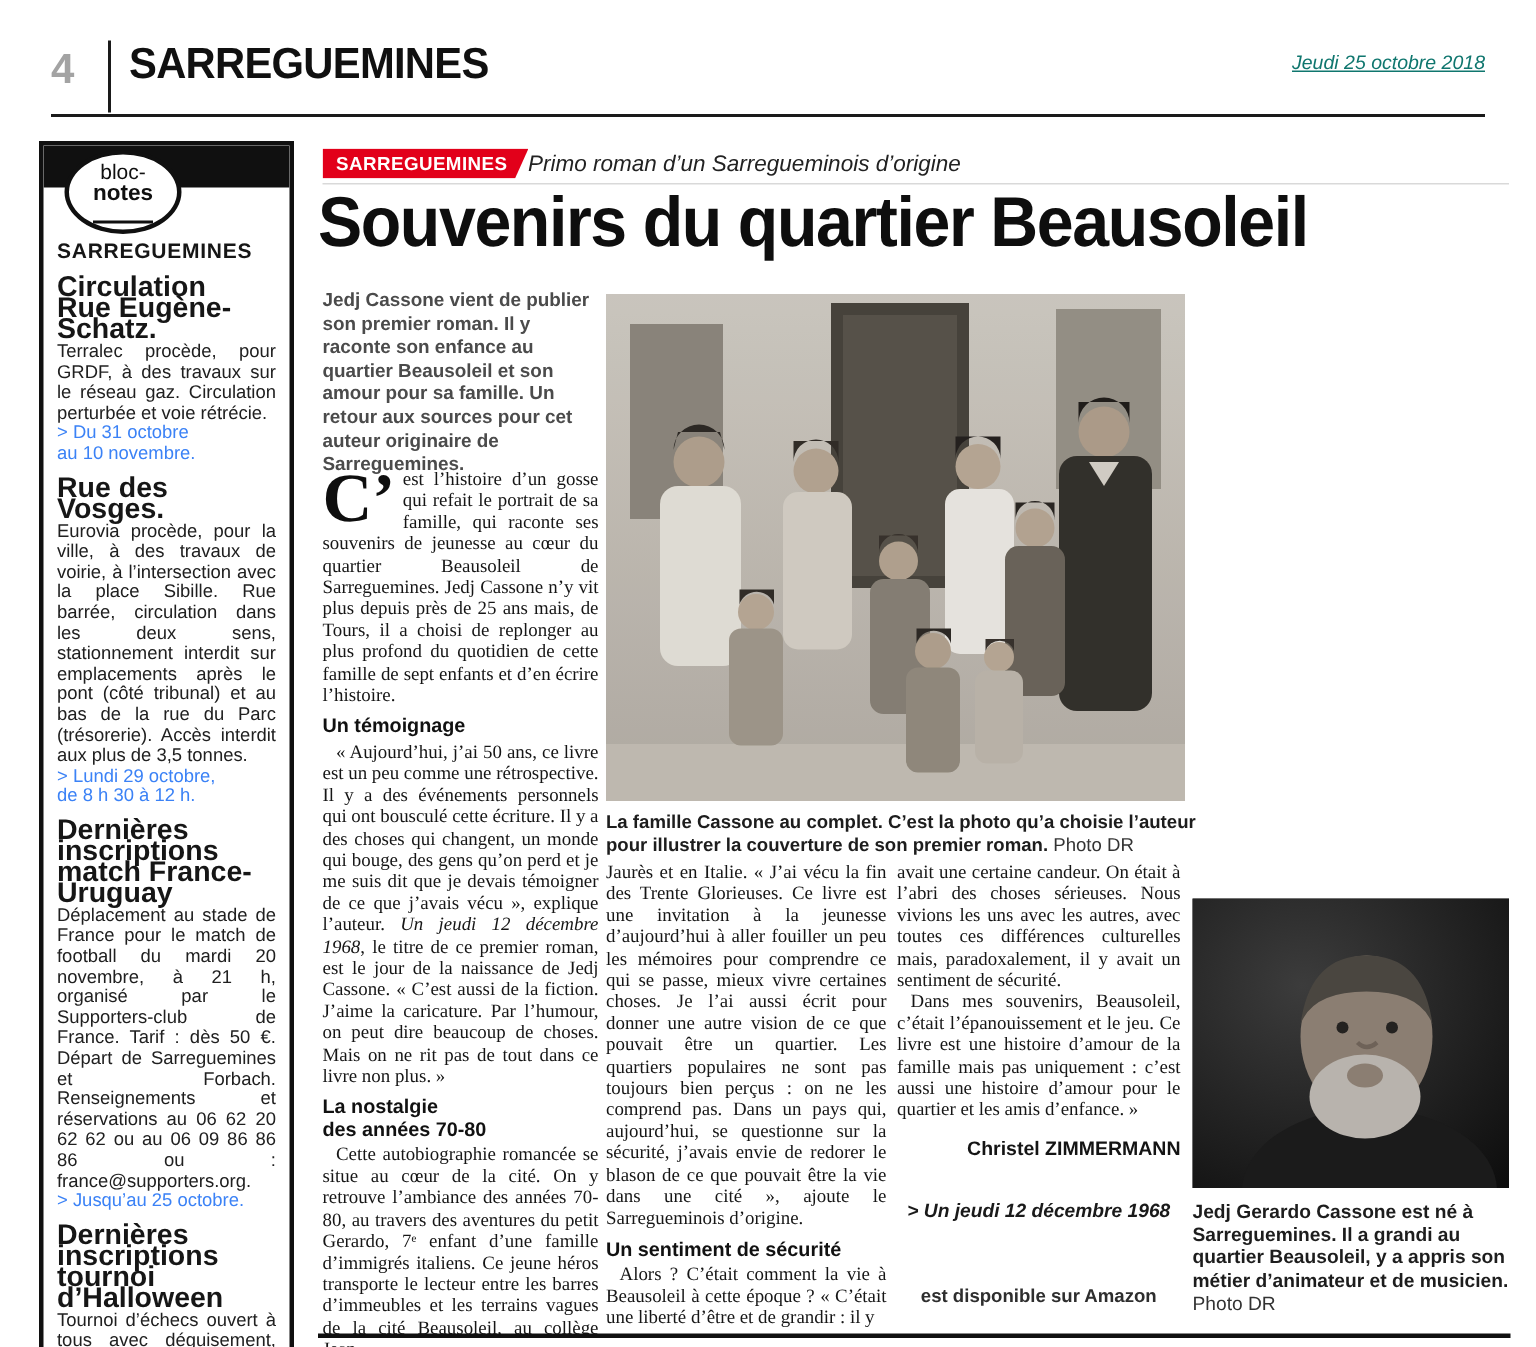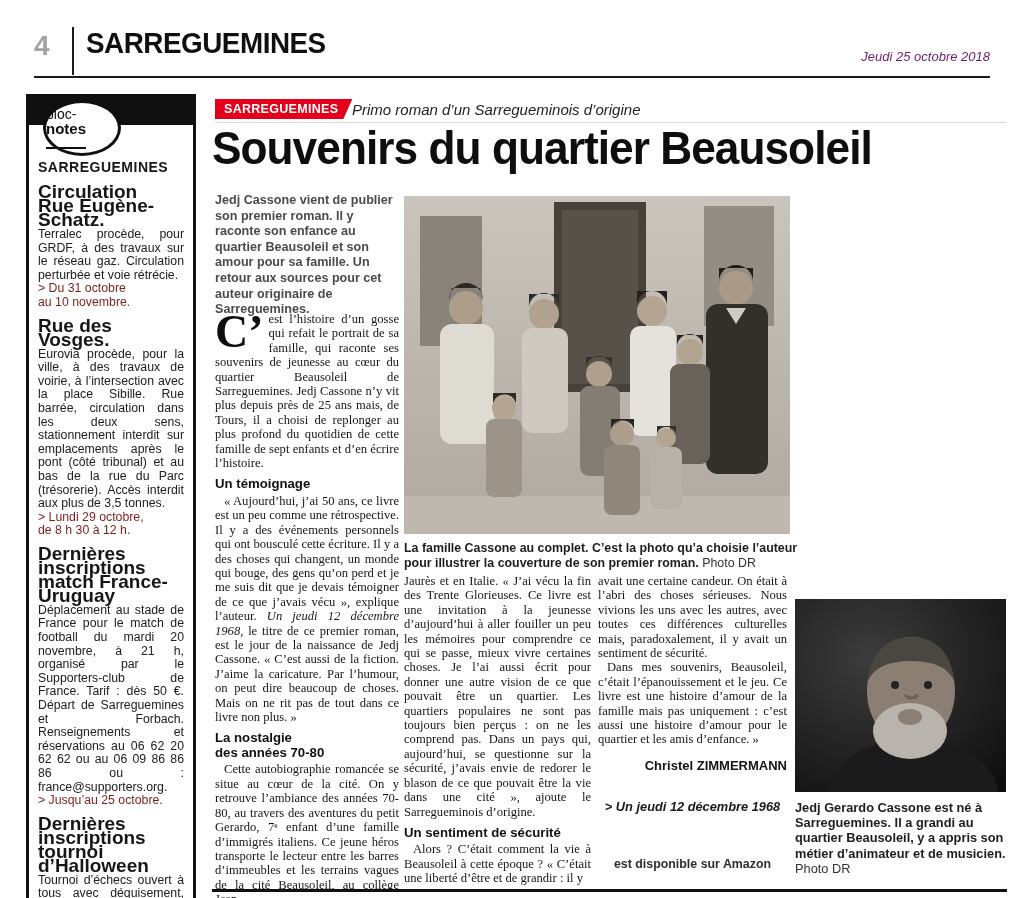--- a/index.html
+++ b/index.html
@@ -4,39 +4,39 @@
 <style>
   html,body{margin:0;padding:0;background:#e8e8e8;}
   .page{position:relative;width:1024px;height:898px;background:#ffffff;overflow:hidden;
         font-family:"Liberation Sans",sans-serif;color:#1b1b1b;}
 
   
   .pagenum{position:absolute;left:34px;top:30px;font-size:28px;font-weight:bold;color:#a3a3a3;}
   .head-vline{position:absolute;left:72px;top:27px;width:2px;height:48px;background:#1a1a1a;}
   .section-title{position:absolute;left:86px;top:27px;margin:0;font-size:29px;font-weight:bold;
                  letter-spacing:-0.5px;color:#101010;transform:scaleX(.96);transform-origin:left;}
-  .edition-date{position:absolute;right:34px;top:49px;font-size:13px;font-style:italic;color:#701a75;}
+  .edition-date{position:absolute;right:34px;top:34px;font-size:13px;font-style:italic;color:#0f766e;text-decoration:underline;}
   .head-rule{position:absolute;left:34px;top:76px;width:956px;height:2px;background:#1a1a1a;}
 
   
   .blocnotes{position:absolute;left:26px;top:94px;width:170px;height:804px;box-sizing:border-box;
              border:3px solid #101010;border-bottom:none;background:#fff;overflow:hidden;}
   .bn-bar{height:28px;background:#101010;}
   .bn-circle{position:absolute;top:3px;left:14px;width:78px;height:56px;background:#fff;
              border:3px solid #101010;border-radius:50%;box-sizing:border-box;
-             display:flex;flex-direction:column;align-items:flex-start;justify-content:center;line-height:1.0;}
+             display:flex;flex-direction:column;align-items:center;justify-content:center;line-height:1.0;}
   .bn-circle .l1{font-size:14px;color:#101010;}
   .bn-circle .l2{font-size:15px;font-weight:bold;color:#101010;border-bottom:2px solid #101010;padding-bottom:11px;}
   .bn-content{padding:34px 9px 6px 9px;}
   .bn-region{margin:0 0 10px 0;font-size:14px;font-weight:bold;letter-spacing:0.5px;color:#161616;}
   .bn-block{margin:0 0 9px 0;}
   .bn-block h4{margin:0 0 1px 0;font-size:19px;line-height:14px;color:#161616;}
   .bn-block h4 .hl{display:block;}
   .bn-block p{margin:0;font-size:12.3px;line-height:13.6px;text-align:justify;color:#202020;}
-  .bn-note span{display:block;font-size:12.3px;line-height:13.6px;color:#7f1d1d;}
+  .bn-note span{display:block;font-size:12.3px;line-height:13.6px;color:#3b82f6;}
 
   
   .tag{position:absolute;left:215px;top:99px;height:20px;line-height:20px;padding:0 14px 0 9px;
        background:#e2001a;color:#fff;font-size:12.5px;font-weight:bold;letter-spacing:0.3px;
        clip-path:polygon(0 0,100% 0,calc(100% - 9px) 100%,0 100%);}
   .kicker{position:absolute;left:352px;top:101px;font-size:15px;font-weight:normal;font-style:italic;color:#222;}
   .kicker-rule{position:absolute;left:215px;top:122px;width:791px;height:1px;background:#d9d9d9;}
   .headline{position:absolute;left:212px;top:120px;margin:0;width:820px;font-size:47px;font-weight:bold;
             letter-spacing:-1px;color:#0e0e0e;transform:scaleX(.94);transform-origin:left;white-space:nowrap;}
 

